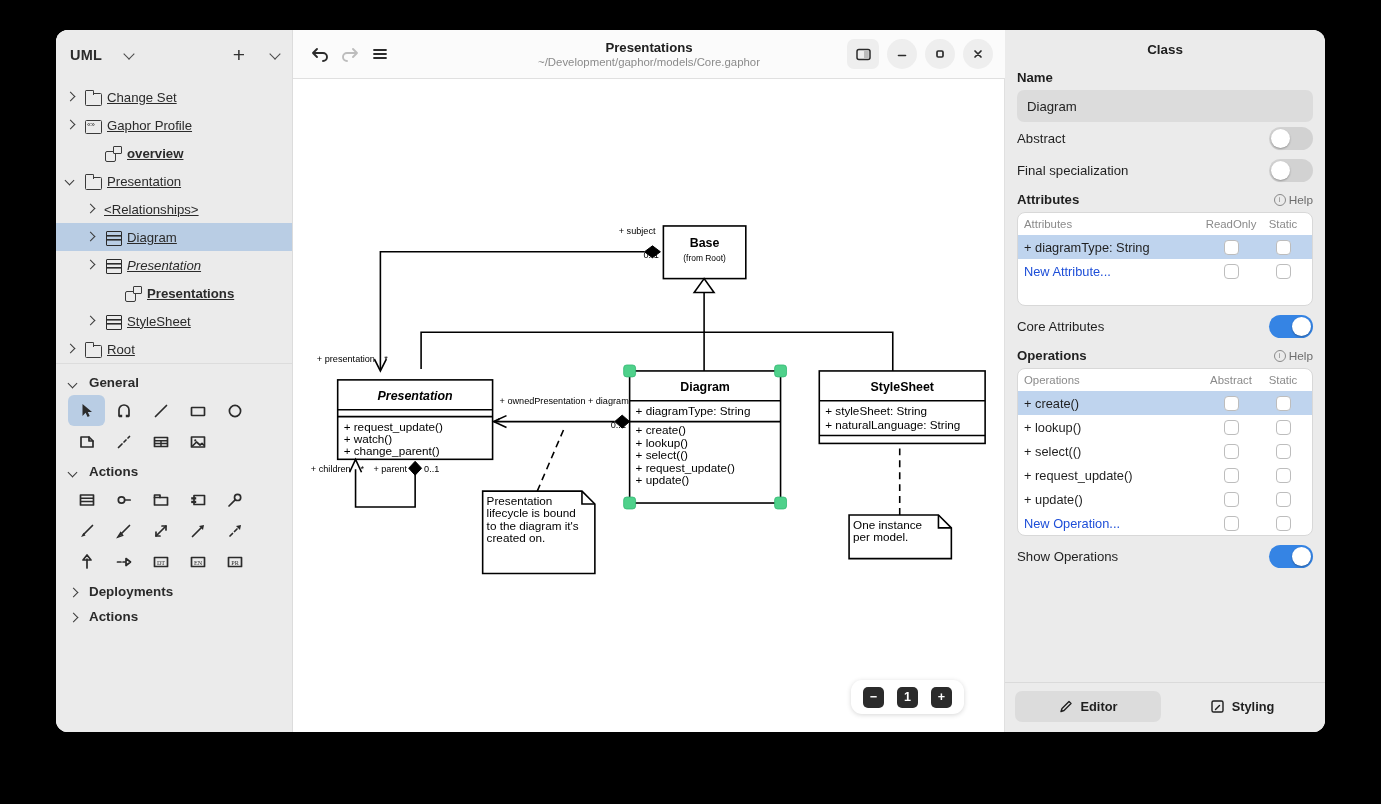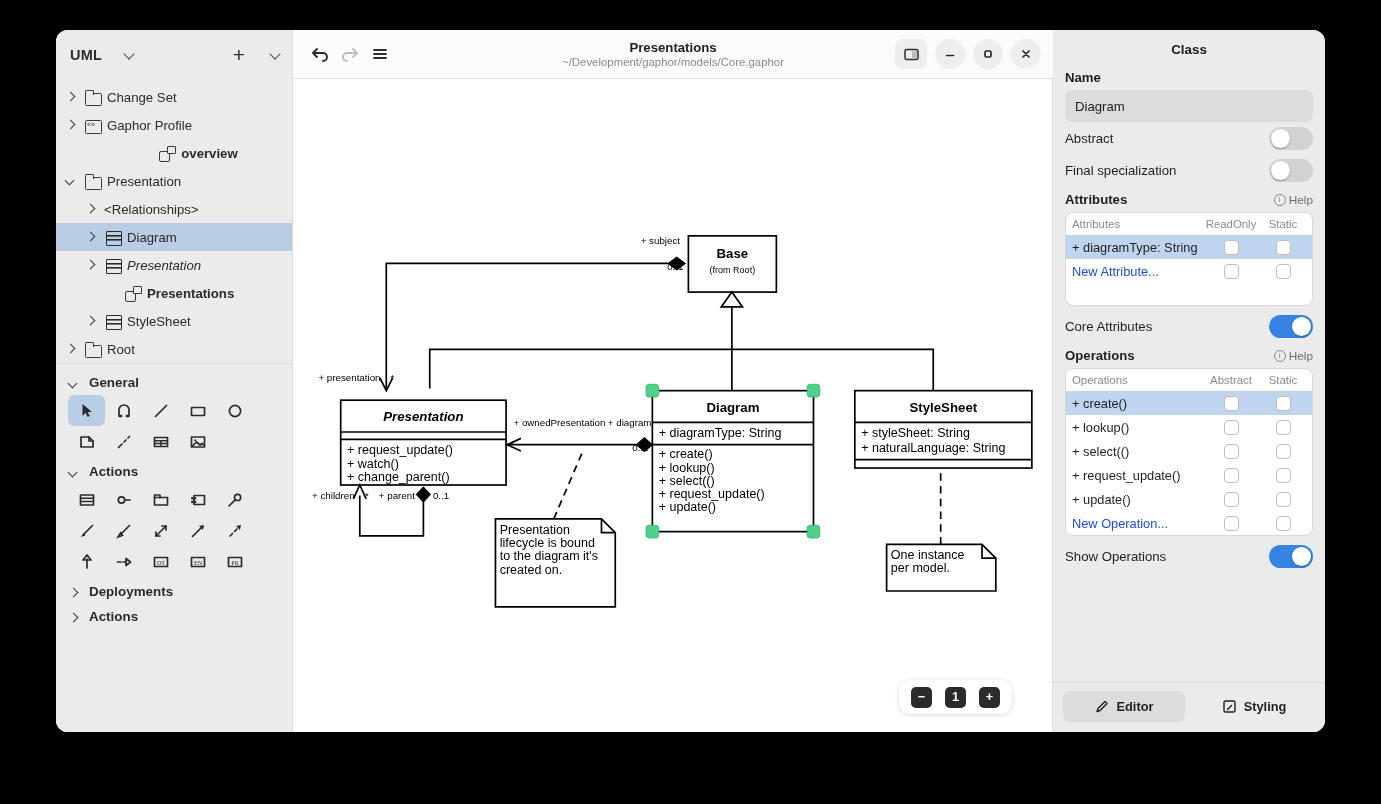--- a/index.html
+++ b/index.html
@@ -70,21 +70,21 @@
   .tree-row .twisty.right::after{
     content:""; position:absolute; left:3px; top:3px;
     width:6px;height:6px;border-right:1.9px solid #3a3a3a;border-top:1.9px solid #3a3a3a;
     transform: rotate(45deg);
   }
   .tree-row .twisty.down::after{
     content:""; position:absolute; left:2px; top:3px;
     width:6px;height:6px;border-right:1.9px solid #3a3a3a;border-bottom:1.9px solid #3a3a3a;
     transform: rotate(45deg);
   }
-  .tree-row .tlabel { white-space: nowrap; }
+  .tree-row .tlabel { white-space: nowrap; text-decoration: underline; }
   .tree-row.bold .tlabel { font-weight: bold; }
   .tree-row.italic .tlabel { font-style: italic; }
   .ico { width: 17px; height: 17px; flex: 0 0 17px; position: relative; }
 
   
   .ico-folder::before{
     content:""; position:absolute; left:1px; top:4px; width:15px; height:11px;
     border:1.6px solid #3a3a3a; border-radius:1.5px;
   }
   .ico-folder::after{
@@ -188,21 +188,21 @@
     box-shadow: 0 1px 5px rgba(0,0,0,0.16);
   }
   .zb {
     width: 21px; height: 21px; border-radius: 5px; background: #2b2b2b;
     display:flex; align-items:center; justify-content:center;
     color:#fff; font-size: 12.5px; font-weight: bold; line-height: 1;
   }
 
   
   #right {
-    width: 272px; background: #ebebeb; display: flex; flex-direction: column;
+    width: 320px; background: #ebebeb; display: flex; flex-direction: column;
     min-height: 0;
   }
   #right-scroll { flex: 1; overflow: hidden; padding: 0 12px; }
   .rp-title { text-align:center; font-size: 13.4px; font-weight: bold; color:#202020; padding: 12px 0 10px;}
   .rp-label { font-size: 13.2px; font-weight: bold; color: #1f1f1f; margin: 3px 0 5px;}
   .rp-input {
     height: 32px; background: #dcdcdc; border-radius: 7px;
     display:flex; align-items:center; padding: 0 10px;
     font-size: 13.2px; color:#232323;
   }
@@ -272,21 +272,21 @@
           <div class="tree-row" style="padding-left: 8px;">
             <span class="twisty right"></span>
             <span class="ico ico-folder"></span>
             <span class="tlabel">Change Set</span>
           </div>
           <div class="tree-row" style="padding-left: 8px;">
             <span class="twisty right"></span>
             <span class="ico ico-profile"></span>
             <span class="tlabel">Gaphor Profile</span>
           </div>
-          <div class="tree-row bold" style="padding-left: 28px; justify-content: center;">
+          <div class="tree-row bold" style="padding-left: 28px;">
             <span class="twisty "></span>
             <span class="ico ico-diag"></span>
             <span class="tlabel">overview</span>
           </div>
           <div class="tree-row" style="padding-left: 8px;">
             <span class="twisty down"></span>
             <span class="ico ico-folder"></span>
             <span class="tlabel">Presentation</span>
           </div>
           <div class="tree-row" style="padding-left: 28px; align-items: center;">

